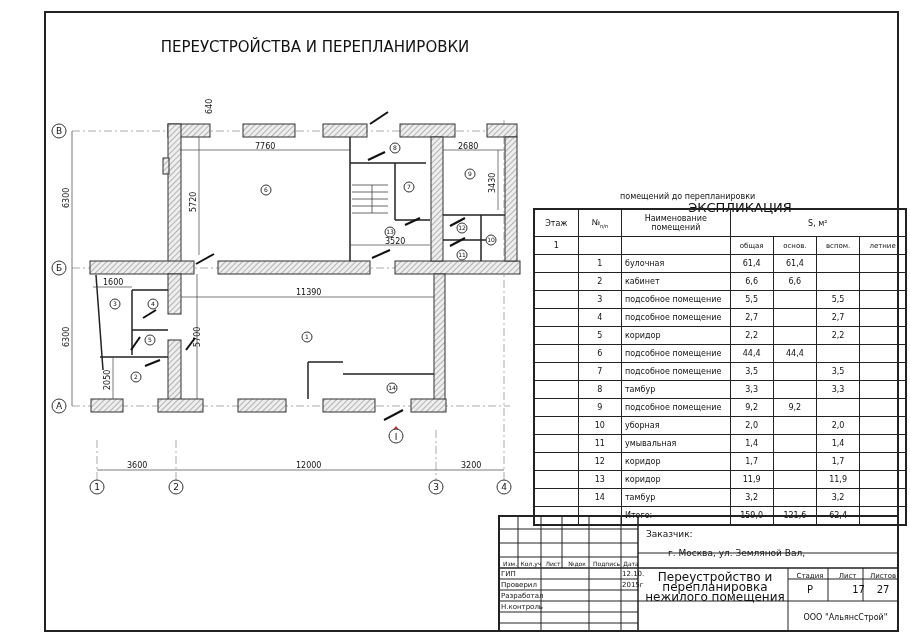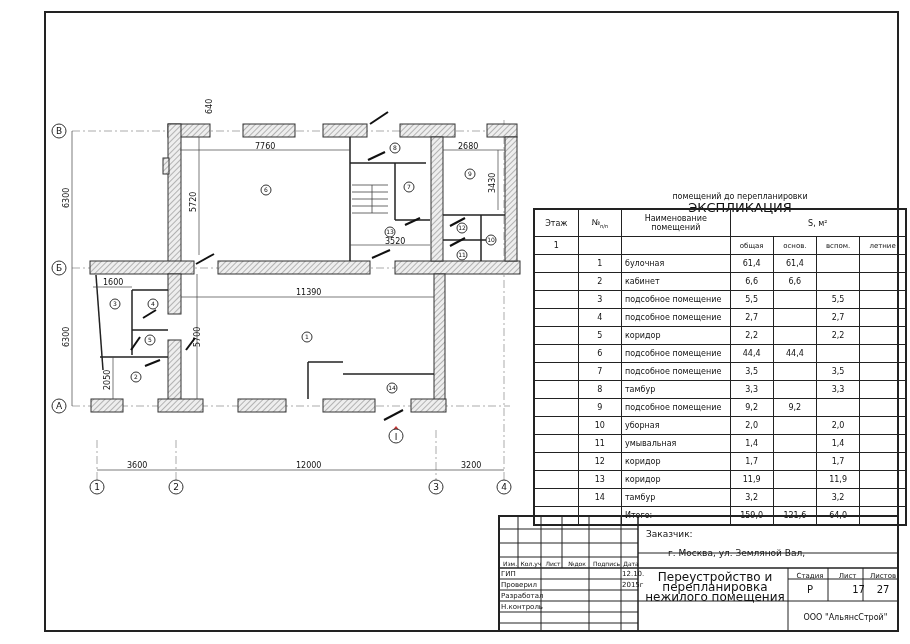--- a/index.html
+++ b/index.html
@@ -1,36 +1,37 @@
 <!DOCTYPE html>
 <html><head>
 <meta charset="utf-8">
 <style>
   html, body { margin:0; padding:0; background:#fff; }
   body { width:910px; height:644px; position:relative; overflow:hidden; font-family:"DejaVu Sans", sans-serif; color:#111; }
   .frame { position:absolute; left:44px; top:11px; width:855px; height:621px; border:2px solid #222; box-sizing:border-box; }
   .title { position:absolute; left:150px; top:36px; width:330px; text-align:center; font-size:15px; line-height:22px; color:#111; }
   svg.plan { position:absolute; left:0; top:0; }
   .ex-title { position:absolute; left:640px; top:176px; width:200px; text-align:center; font-size:13px;margin-top:24px; }
-  .ex-sub { position:absolute; left:620px; top:192px; width:240px; text-align:center; font-size:8px; }
+  .ex-sub { position:absolute; left:620px; top:192px; width:240px; font-size:8px; }
   table.ex { position:absolute; left:533px; top:208px; width:374px; border-collapse:collapse; font-size:8px; }
   table.ex td, table.ex th { border:1px solid #222; height:17px; padding:0 3px; font-weight:normal; text-align:center; }
   table.ex { border:2px solid #222; }
   table.ex td.name { text-align:left; }
   table.ex th { height:26px; }
   .stamp { position:absolute; left:498px; top:515px; width:401px; height:117px; border-top:2px solid #222; border-left:2px solid #222; box-sizing:border-box; font-size:8px; }
   .stamp .cell { position:absolute; box-sizing:border-box; }
   .lbl { font-size:6px; }
 </style>
 </head>
 <body>
 
 <div class="frame"></div>
 
 <div class="title">
+  <div>ПЕРЕУСТРОЙСТВА И ПЕРЕПЛАНИРОВКИ</div>
 </div>
 
 <svg class="plan" width="910" height="644" font-family="DejaVu Sans, sans-serif">
   <defs>
     <pattern id="hatch" width="4" height="4" patternUnits="userSpaceOnUse" patternTransform="rotate(45)">
       <rect width="4" height="4" fill="#eee"></rect>
       <line x1="0" y1="0" x2="0" y2="4" stroke="#777" stroke-width="1"></line>
     </pattern>
   </defs>
 
@@ -365,21 +366,21 @@
         <td></td>
       </tr>
     </tbody>
   <tbody>
       <tr>
     <td></td>
         <td></td>
     <td class="name">Итого:</td>
     <td>159,0</td>
     <td>121,6</td>
-    <td>64,0</td>
+    <td>62,4</td>
     <td>-</td>
   </tr>
 </tbody>
   </table>
 
 <div class="stamp">
 
   <svg width="401" height="117" style="position:absolute;left:-2px;top:-2px">
     <g stroke="#222" stroke-width="1">
       <line x1="0" y1="14" x2="140" y2="14"></line>

